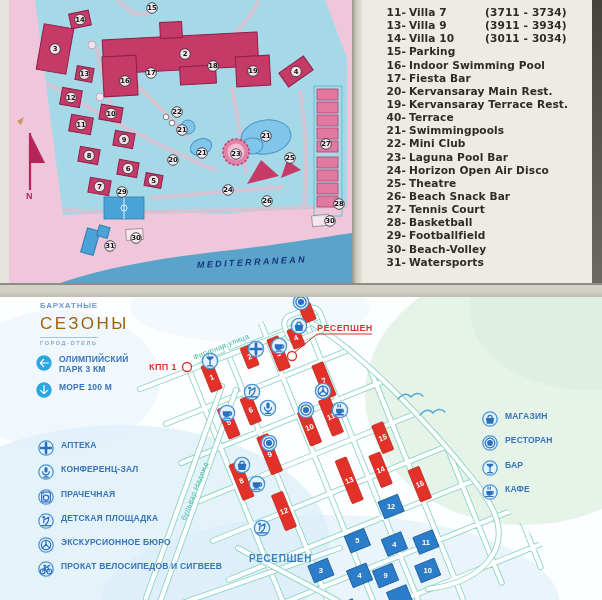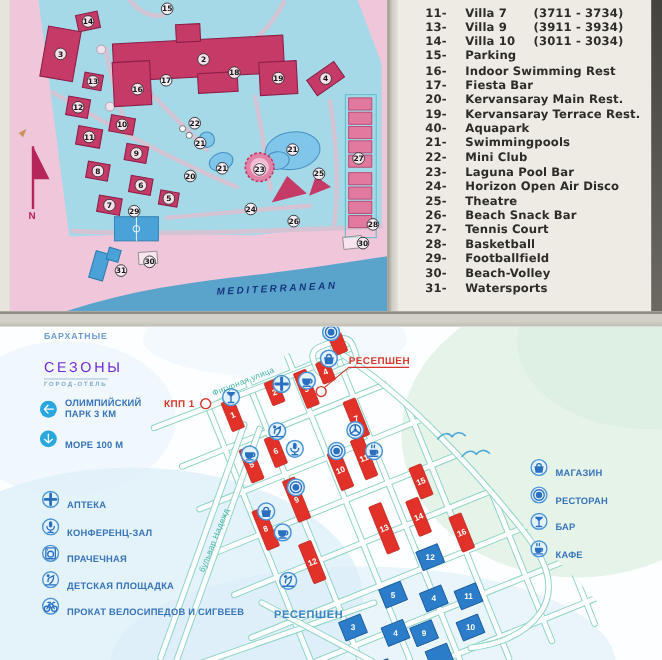--- a/index.html
+++ b/index.html
@@ -14,21 +14,21 @@
     background:linear-gradient(90deg,#97948c,#cfccc4 45%,#e5e2da)}
   .legend-panel{position:absolute;left:362px;top:0;width:230px;height:283px;background:#edebe4}
   .edge-right{position:absolute;left:592px;top:0;width:10px;height:283px;
     background:linear-gradient(180deg,#45433e,#6b6962)}
   .frame-bottom{position:absolute;left:0;top:283px;width:602px;height:14px;
     background:linear-gradient(180deg,#8f8c84 0,#8f8c84 2px,#d3d0c8 2px,#d3d0c8 9px,#bfbcb4)}
   #top-legend{list-style:none;margin:0;padding:6px 0 0 23px}
   #top-legend li{position:relative;height:13.15px;font-size:10.6px;font-weight:600;color:#2e2c28;
     font-family:"DejaVu Sans",sans-serif;letter-spacing:.1px;white-space:nowrap}
   #top-legend .num{display:inline-block;width:21px;text-align:right}
-  #top-legend .lab{margin-left:17px}
+  #top-legend .lab{margin-left:3px}
   #top-legend .rng{position:absolute;left:100px;top:0}
   
   .bldg{fill:#c63a68;stroke:#8d1f48;stroke-width:1}
   .mk-c{fill:#f7edf3;fill-opacity:.93;stroke:#2b2b2b;stroke-width:.8}
   .mk-t{fill:#141414;font-size:6.8px;font-weight:700;font-family:"DejaVu Sans",sans-serif;text-anchor:middle}
   .rd{stroke:#d3c3d3;stroke-width:4;fill:none;stroke-linecap:round}
   .pool{fill:#7fc6ea;stroke:#4a93c4;stroke-width:1}
   .sea-label{fill:#16357d;font-weight:700;font-style:italic;font-size:9px;letter-spacing:2.4px}
   .n-label{fill:#b5255a;font-weight:700;font-size:9px}
   
@@ -37,25 +37,25 @@
   .st-o{stroke:#8ed5c6;stroke-width:6;fill:none;stroke-linecap:round}
   .st-i{stroke:#fff;stroke-width:4.2;fill:none;stroke-linecap:round}
   .red-b{fill:#e23128;stroke:#b5211a;stroke-width:.6}
   .blue-b{fill:#2b7cc9;stroke:#18599c;stroke-width:.8}
   .bnum{fill:#fff;font-size:7.5px;font-weight:700;text-anchor:middle;font-family:"Liberation Sans",sans-serif}
   .street-label{fill:#46b7a3;font-size:7.5px;letter-spacing:.3px;text-anchor:middle}
   .red-label{fill:#d9372c;font-weight:700;font-size:9px;letter-spacing:.4px}
   .blue-label{fill:#3b82c4;font-weight:700;font-size:10px;letter-spacing:.6px}
   .brand{position:absolute;left:40px;top:4px}
   .brand .b1{font-size:8px;letter-spacing:.8px;color:#6d9bd0;font-weight:700}
-  .brand .b2{font-size:13px;letter-spacing:2.5px;color:#6d28d9;margin-top:16px}
+  .brand .b2{font-size:17px;letter-spacing:2.5px;color:#a16207;margin-top:4px}
   .brand .rule{width:58px;height:1px;background:#a9c2dd;margin:3px 0 2px}
   .brand .b3{font-size:5.5px;letter-spacing:1.6px;color:#85a8cc;font-weight:700}
   .mini-legend{list-style:none;margin:0;padding:0;position:absolute}
-  .mini-legend li{display:flex;align-items:flex-end;gap:7px;color:#3874b8;font-weight:700;
+  .mini-legend li{display:flex;align-items:flex-start;gap:7px;color:#3874b8;font-weight:700;
     font-size:8.5px;letter-spacing:.2px;white-space:nowrap}
   .mini-legend li .wrap{white-space:normal;width:72px;line-height:1.15}
   #legend-dist{left:36px;top:58px}   #legend-dist li{height:27px}
   #legend-svc{left:38px;top:143px}   #legend-svc li{height:24.3px}
   #legend-right{left:482px;top:114px}#legend-right li{height:24.4px}
   .mini-legend svg{flex:0 0 auto}
 </style>
 </head>
 <body>
 
@@ -235,25 +235,25 @@
     </div>
 
     <div class="frame-mid"></div>
 
     <div class="legend-panel">
       <ul id="top-legend">
           <li><span class="num">11-</span><span class="lab">Villa 7</span><span class="rng">(3711 - 3734)</span></li>
           <li><span class="num">13-</span><span class="lab">Villa 9</span><span class="rng">(3911 - 3934)</span></li>
           <li><span class="num">14-</span><span class="lab">Villa 10</span><span class="rng">(3011 - 3034)</span></li>
           <li><span class="num">15-</span><span class="lab">Parking</span></li>
-          <li><span class="num">16-</span><span class="lab">Indoor Swimming Rest</span></li>
+          <li><span class="num">16-</span><span class="lab">Indoor Swimming Pool</span></li>
           <li><span class="num">17-</span><span class="lab">Fiesta Bar</span></li>
           <li><span class="num">20-</span><span class="lab">Kervansaray Main Rest.</span></li>
           <li><span class="num">19-</span><span class="lab">Kervansaray Terrace Rest.</span></li>
-          <li><span class="num">40-</span><span class="lab">Aquapark</span></li>
+          <li><span class="num">40-</span><span class="lab">Terrace</span></li>
           <li><span class="num">21-</span><span class="lab">Swimmingpools</span></li>
           <li><span class="num">22-</span><span class="lab">Mini Club</span></li>
           <li><span class="num">23-</span><span class="lab">Laguna Pool Bar</span></li>
           <li><span class="num">24-</span><span class="lab">Horizon Open Air Disco</span></li>
           <li><span class="num">25-</span><span class="lab">Theatre</span></li>
           <li><span class="num">26-</span><span class="lab">Beach Snack Bar</span></li>
           <li><span class="num">27-</span><span class="lab">Tennis Court</span></li>
           <li><span class="num">28-</span><span class="lab">Basketball</span></li>
           <li><span class="num">29-</span><span class="lab">Footballfield</span></li>
           <li><span class="num">30-</span><span class="lab">Beach-Volley</span></li>
@@ -578,20 +578,31 @@
                 <circle cx="7.2" cy="5.4" r="1.7" fill="#2b6fc0" stroke="none"></circle>
                 <path d="M13.6 5.2 7.4 8.6 M13.2 5.6 C14 9 12 13 9 14.6 M4.2 15.8 H15.8 M7.4 8.8 7 12.2"></path>
               </g>
             </svg></span>
           <span>ДЕТСКАЯ ПЛОЩАДКА</span>
         </li>
         <li>
           <span><svg viewBox="0 0 20 20" width="16" height="16">
               <circle cx="10" cy="10" r="9" fill="#e4f2fb" stroke="#4a94d6" stroke-width="1.6"></circle>
               <g stroke="#2b6fc0" stroke-width="1.5" fill="none" stroke-linecap="round" stroke-linejoin="round">
+                <circle cx="10" cy="10" r="5.8"></circle>
+                <circle cx="10" cy="10" r="1.7" fill="#2b6fc0" stroke="none"></circle>
+                <path d="M10 8.3 V4.2 M8.6 11 5 13.8 M11.4 11 15 13.8"></path>
+              </g>
+            </svg></span>
+          <span>ЭКСКУРСИОННОЕ БЮРО</span>
+        </li>
+        <li>
+          <span><svg viewBox="0 0 20 20" width="16" height="16">
+              <circle cx="10" cy="10" r="9" fill="#e4f2fb" stroke="#4a94d6" stroke-width="1.6"></circle>
+              <g stroke="#2b6fc0" stroke-width="1.5" fill="none" stroke-linecap="round" stroke-linejoin="round">
                 <circle cx="5.8" cy="13" r="3"></circle>
                 <circle cx="14.2" cy="13" r="3"></circle>
                 <path d="M5.8 13 8.4 7.6 H12.2 L14.2 13 M8.4 7.6 10.6 13 M12 7.6 13 5.8 H14.6 M7 5.8 H9.8"></path>
               </g>
             </svg></span>
           <span>ПРОКАТ ВЕЛОСИПЕДОВ И СИГВЕЕВ</span>
         </li>
       </ul>
     <ul class="mini-legend" id="legend-right">
         <li>

